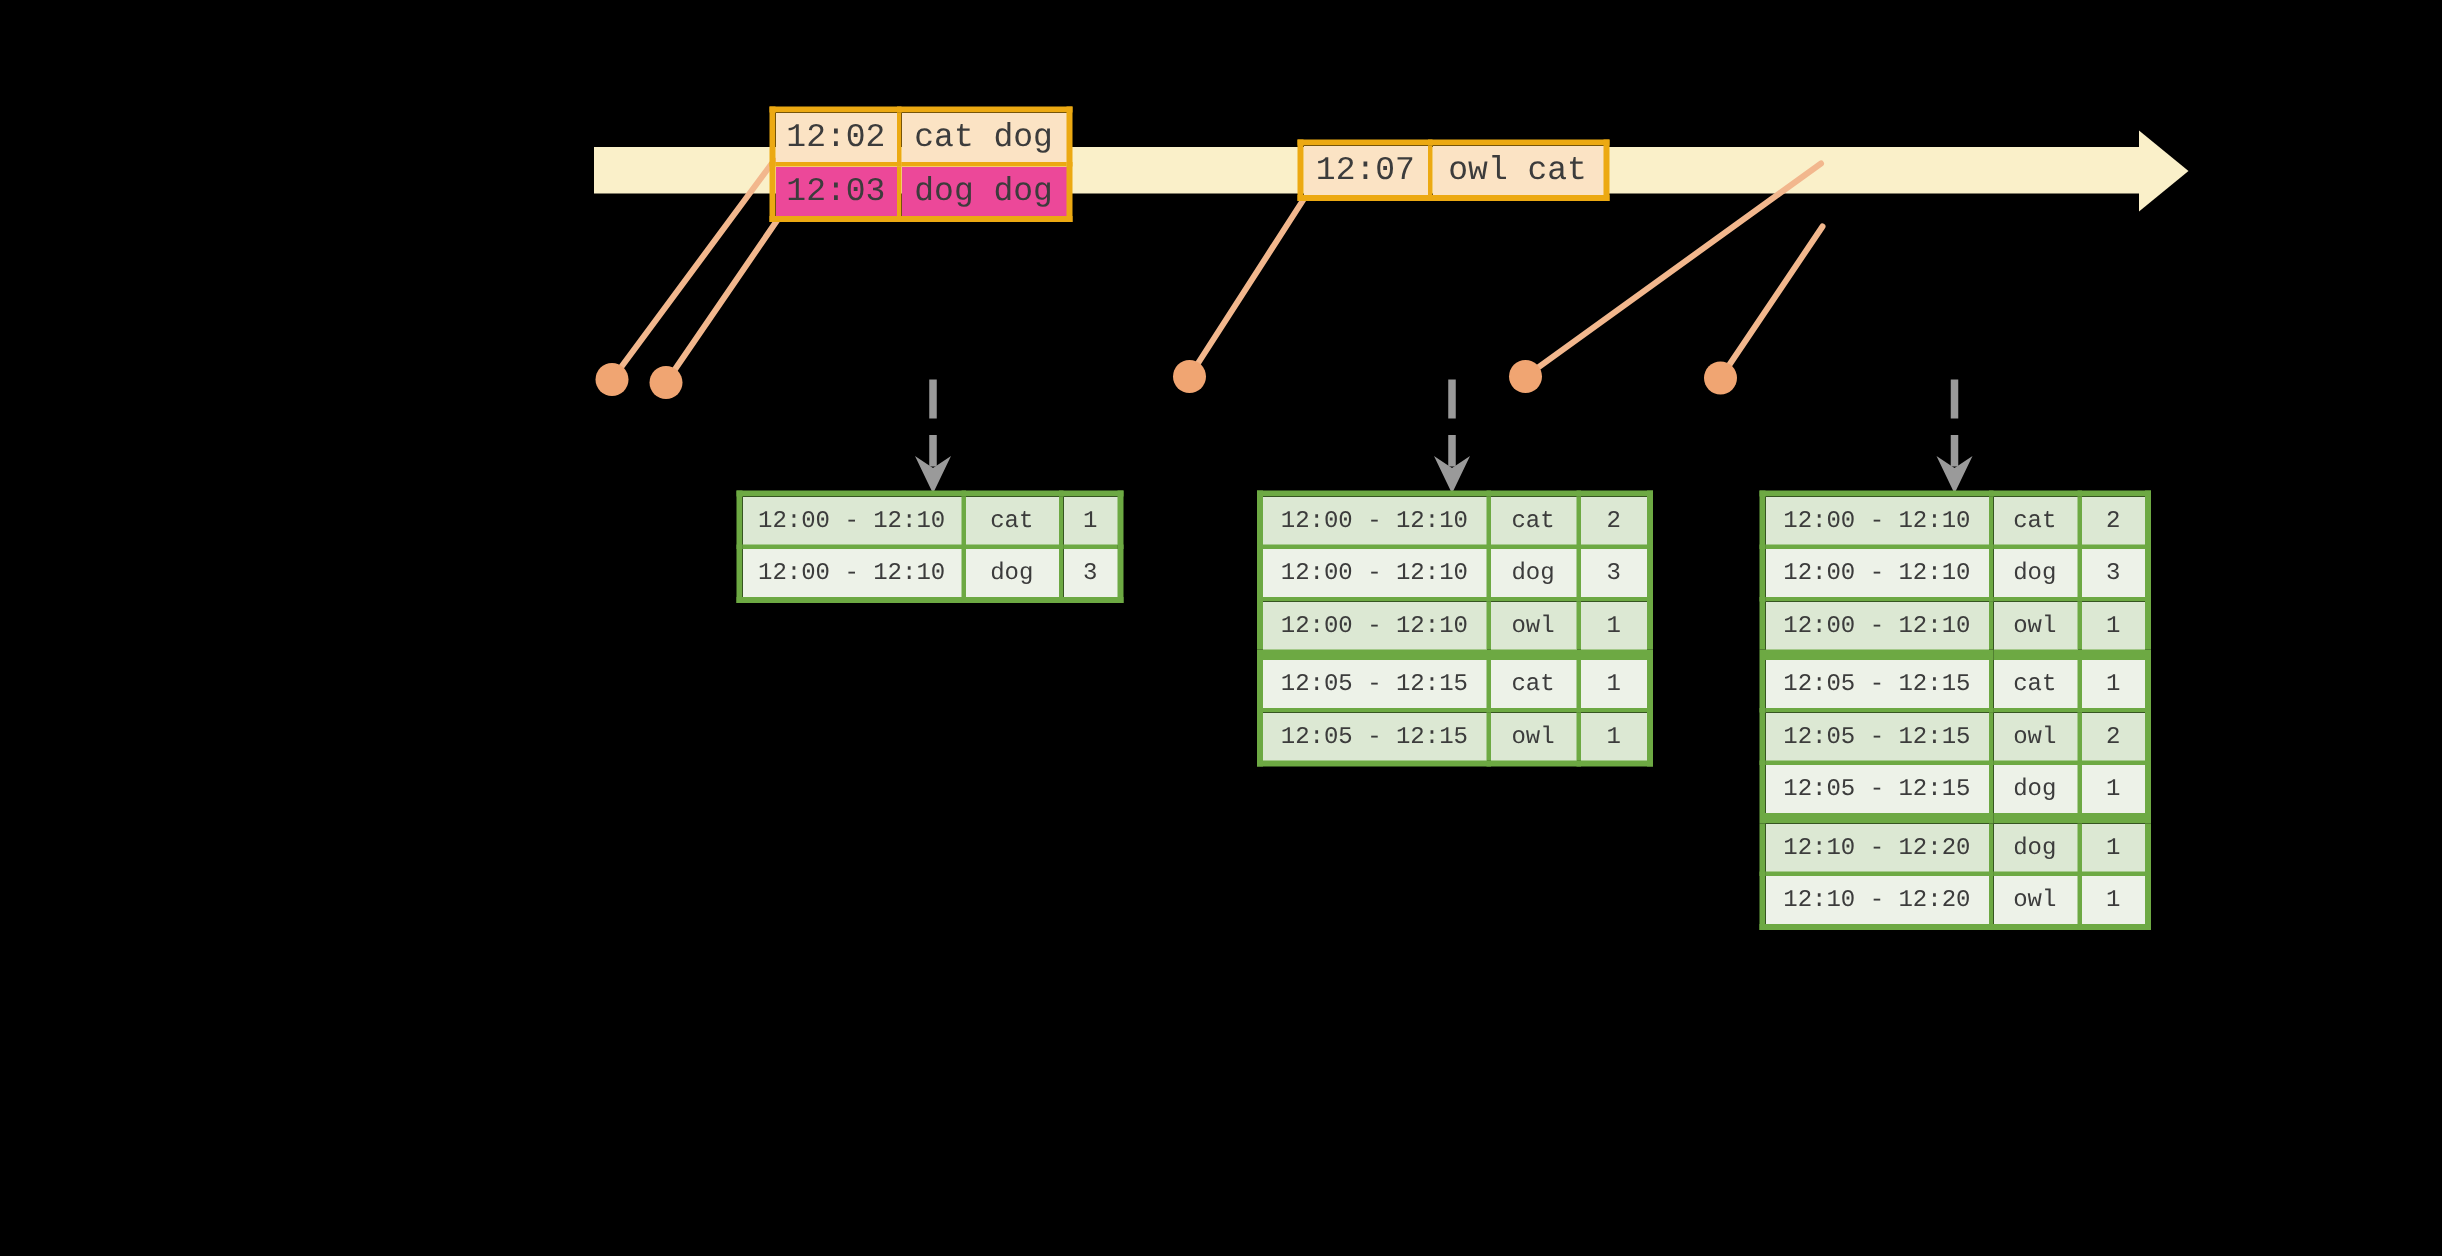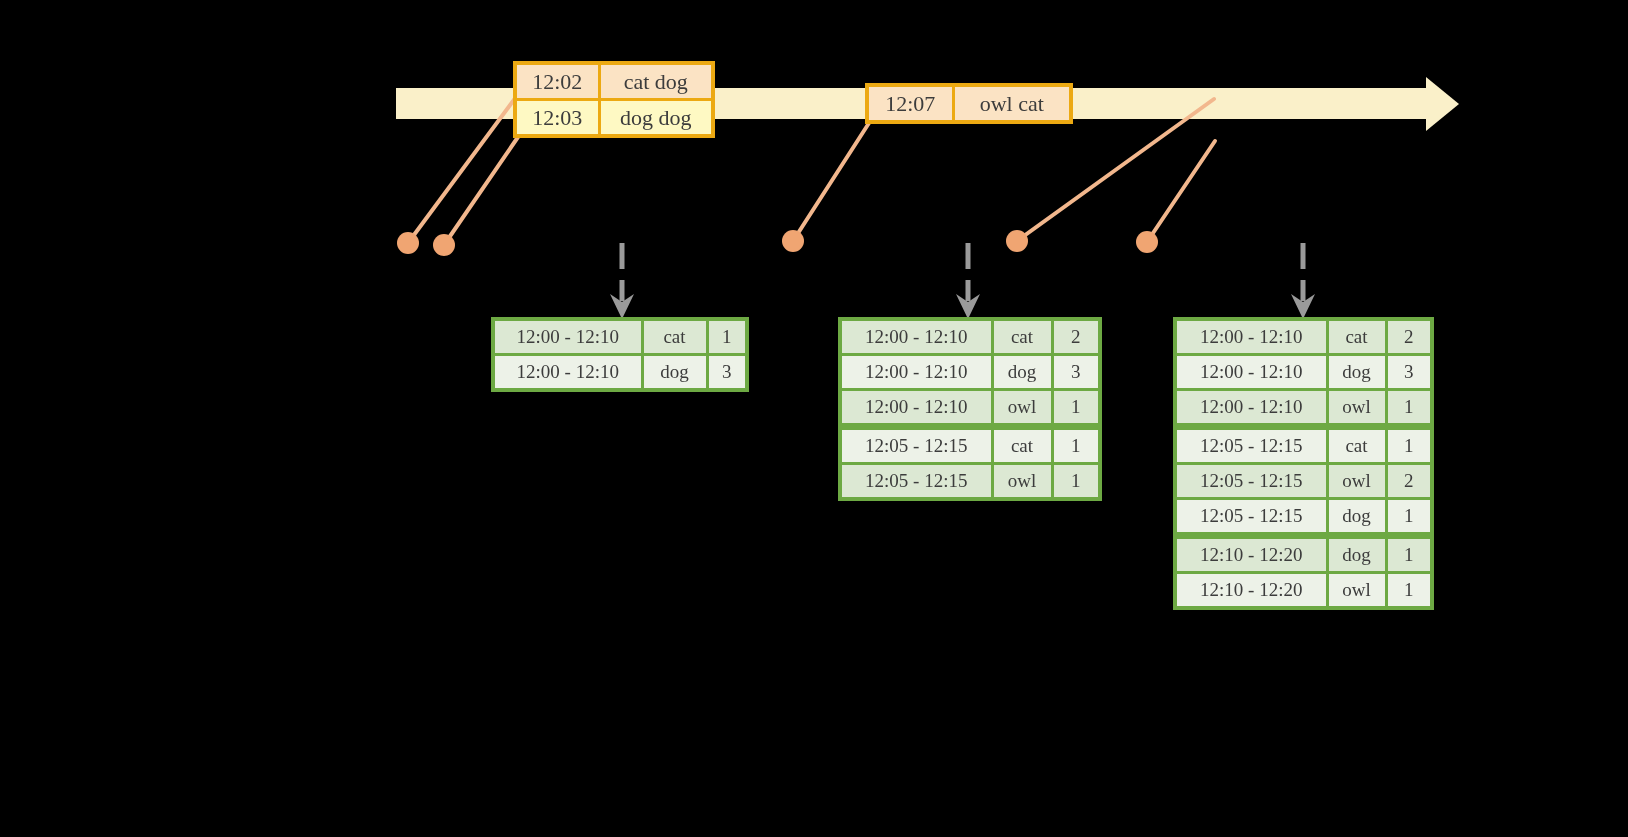--- a/index.html
+++ b/index.html
@@ -1,35 +1,35 @@
 <!DOCTYPE html>
 <html><head>
 <meta charset="utf-8">
 <style>
   html,body{margin:0;padding:0;background:#000;}
   #stage{
     position:relative;width:1628px;height:825px;background:#000;overflow:hidden;
-    font-family:Liberation Serif, serif;color:#3c3c3c;
+    font-family:Liberation Mono, monospace;color:#3c3c3c;margin-top:10px;
   }
   #gfx{position:absolute;left:0;top:0;width:1628px;height:837px;z-index:1;}
 
   table{border-collapse:collapse;position:absolute;z-index:2;table-layout:fixed;}
   td{overflow:hidden;white-space:nowrap;text-align:center;vertical-align:middle;padding:0;}
 
   
   .event-table{border:4px solid #eca912;font-size:22px;}
   .event-table td{border:3px solid #eca912;height:33px;}
   .event-table tr.row-a td{background:#fbe3c4;}
-  .event-table tr.row-b td{background:#fef9c3;}
+  .event-table tr.row-b td{background:#ec4899;}
   #event-table-1{left:513px;top:61px;width:198px;}
   #event-table-2{left:865px;top:83px;width:204px;}
   #event-table-3{left:1211px;top:61px;width:179px;}
 
   
-  .result-table{border:4px solid #6da943;font-size:19px;}
+  .result-table{border:4px solid #6da943;font-size:16px;}
   .result-table td{border:3px solid #6da943;height:32px;}
   .result-table tr:nth-child(odd) td{background:#dce8d3;}
   .result-table tr:nth-child(even) td{background:#edf2e8;}
   .result-table tr.group-start td{border-top:7px solid #6da943;}
   #result-table-1{left:491px;top:317px;width:254px;}
   #result-table-2{left:838px;top:317px;width:262px;}
   #result-table-3{left:1173px;top:317px;width:257px;}
 </style>
 </head>
 <body>

